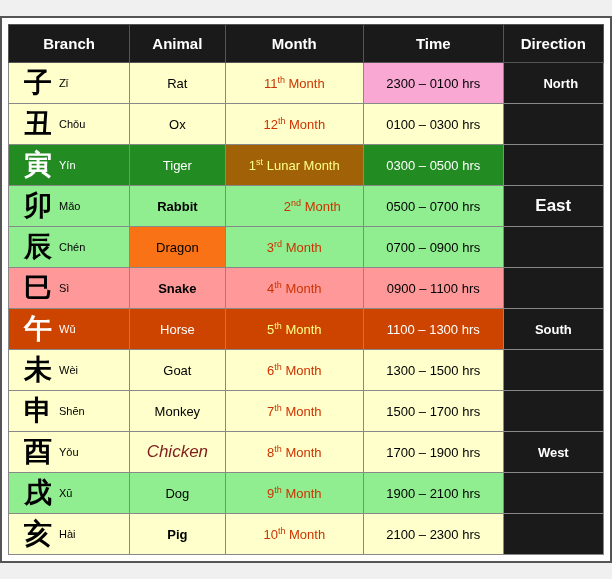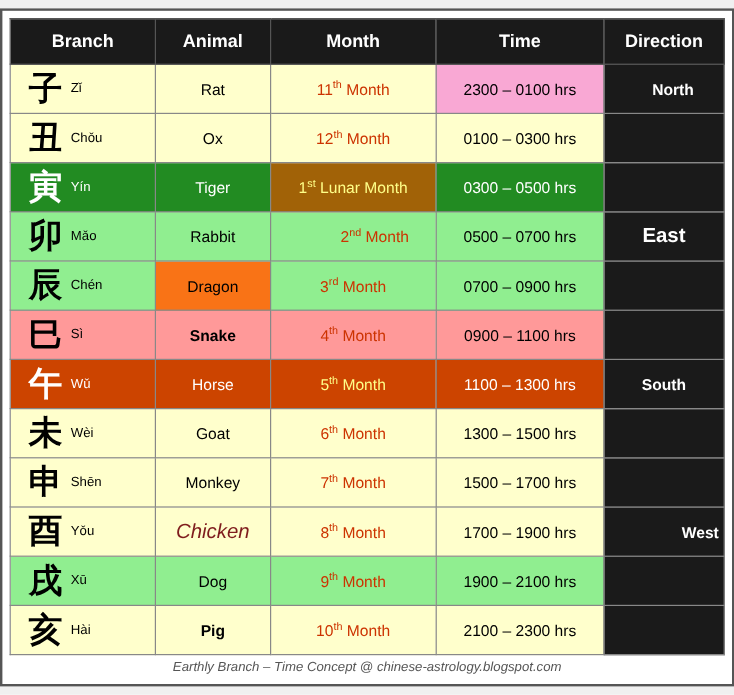--- a/index.html
+++ b/index.html
@@ -116,21 +116,21 @@
           <td style="background: rgb(34, 139, 34); color: rgb(255, 255, 255); font-size: 13px;">0300 – 0500 hrs</td>
           <td style="background: rgb(26, 26, 26); color: rgb(255, 255, 255); font-weight: bold; font-size: 13px;"></td>
         </tr>
         <tr>
           <td style="background: rgb(144, 238, 144); padding: 2px 6px;">
     <div class="td-branch">
       <span class="chinese-char" style="color:#000">卯</span>
       <span class="pinyin" style="color:#000">Mǎo</span>
     </div>
   </td>
-          <td style="background: rgb(144, 238, 144); color: rgb(0, 0, 0); font-weight: normal; font-size: 13px;">Rabbit</td>
+          <td style="background: rgb(144, 238, 144); color: rgb(0, 0, 0); font-weight: bold; font-size: 13px;">Rabbit</td>
           <td style="background: rgb(144, 238, 144); color: rgb(204, 51, 0); font-size: 13px; padding-left: 40px;"><span>2<sup>nd</sup> Month</span></td>
           <td style="background: rgb(144, 238, 144); color: rgb(0, 0, 0); font-size: 13px;">0500 – 0700 hrs</td>
           <td style="background: rgb(26, 26, 26); color: rgb(255, 255, 255); font-weight: bold; font-size: 17px;">East</td>
         </tr>
         <tr>
           <td style="background: rgb(144, 238, 144); padding: 2px 6px;">
     <div class="td-branch">
       <span class="chinese-char" style="color:#000">辰</span>
       <span class="pinyin" style="color:#000">Chén</span>
     </div>
@@ -191,21 +191,21 @@
         <tr>
           <td style="background: rgb(255, 255, 204); padding: 2px 6px;">
     <div class="td-branch">
       <span class="chinese-char" style="color:#000">酉</span>
       <span class="pinyin" style="color:#000">Yǒu</span>
     </div>
   </td>
           <td style="background: rgb(255, 255, 204); color: #7f1d1d; font-weight: normal; font-size: 17px; font-style: italic;">Chicken</td>
           <td style="background: rgb(255, 255, 204); color: rgb(204, 51, 0); font-size: 13px;"><span>8<sup>th</sup> Month</span></td>
           <td style="background: rgb(255, 255, 204); color: rgb(0, 0, 0); font-size: 13px;">1700 – 1900 hrs</td>
-          <td style="background: rgb(26, 26, 26); color: rgb(255, 255, 255); font-weight: bold; font-size: 13px; text-align: right;">West</td>
+          <td style="background: rgb(26, 26, 26); color: rgb(255, 255, 255); font-weight: bold; font-size: 13px;">West</td>
         </tr>
         <tr>
           <td style="background: rgb(144, 238, 144); padding: 2px 6px;">
     <div class="td-branch">
       <span class="chinese-char" style="color:#000">戌</span>
       <span class="pinyin" style="color:#000">Xū</span>
     </div>
   </td>
           <td style="background: rgb(144, 238, 144); color: rgb(0, 0, 0); font-weight: normal; font-size: 13px;">Dog</td>
           <td style="background: rgb(144, 238, 144); color: rgb(204, 51, 0); font-size: 13px;"><span>9<sup>th</sup> Month</span></td>
@@ -219,14 +219,13 @@
       <span class="pinyin" style="color:#000">Hài</span>
     </div>
   </td>
           <td style="background: rgb(255, 255, 204); color: rgb(0, 0, 0); font-weight: bold; font-size: 13px;">Pig</td>
           <td style="background: rgb(255, 255, 204); color: rgb(204, 51, 0); font-size: 13px;"><span>10<sup>th</sup> Month</span></td>
           <td style="background: rgb(255, 255, 204); color: rgb(0, 0, 0); font-size: 13px;">2100 – 2300 hrs</td>
           <td style="background: rgb(26, 26, 26); color: rgb(255, 255, 255); font-weight: bold; font-size: 13px;"></td>
         </tr>
       </tbody>
   </table>
-  <div class="footer">Earthly Branch – Time Concept @ chinese-astrology.blogspot.com</div>
 </div>
 
 </body></html>

